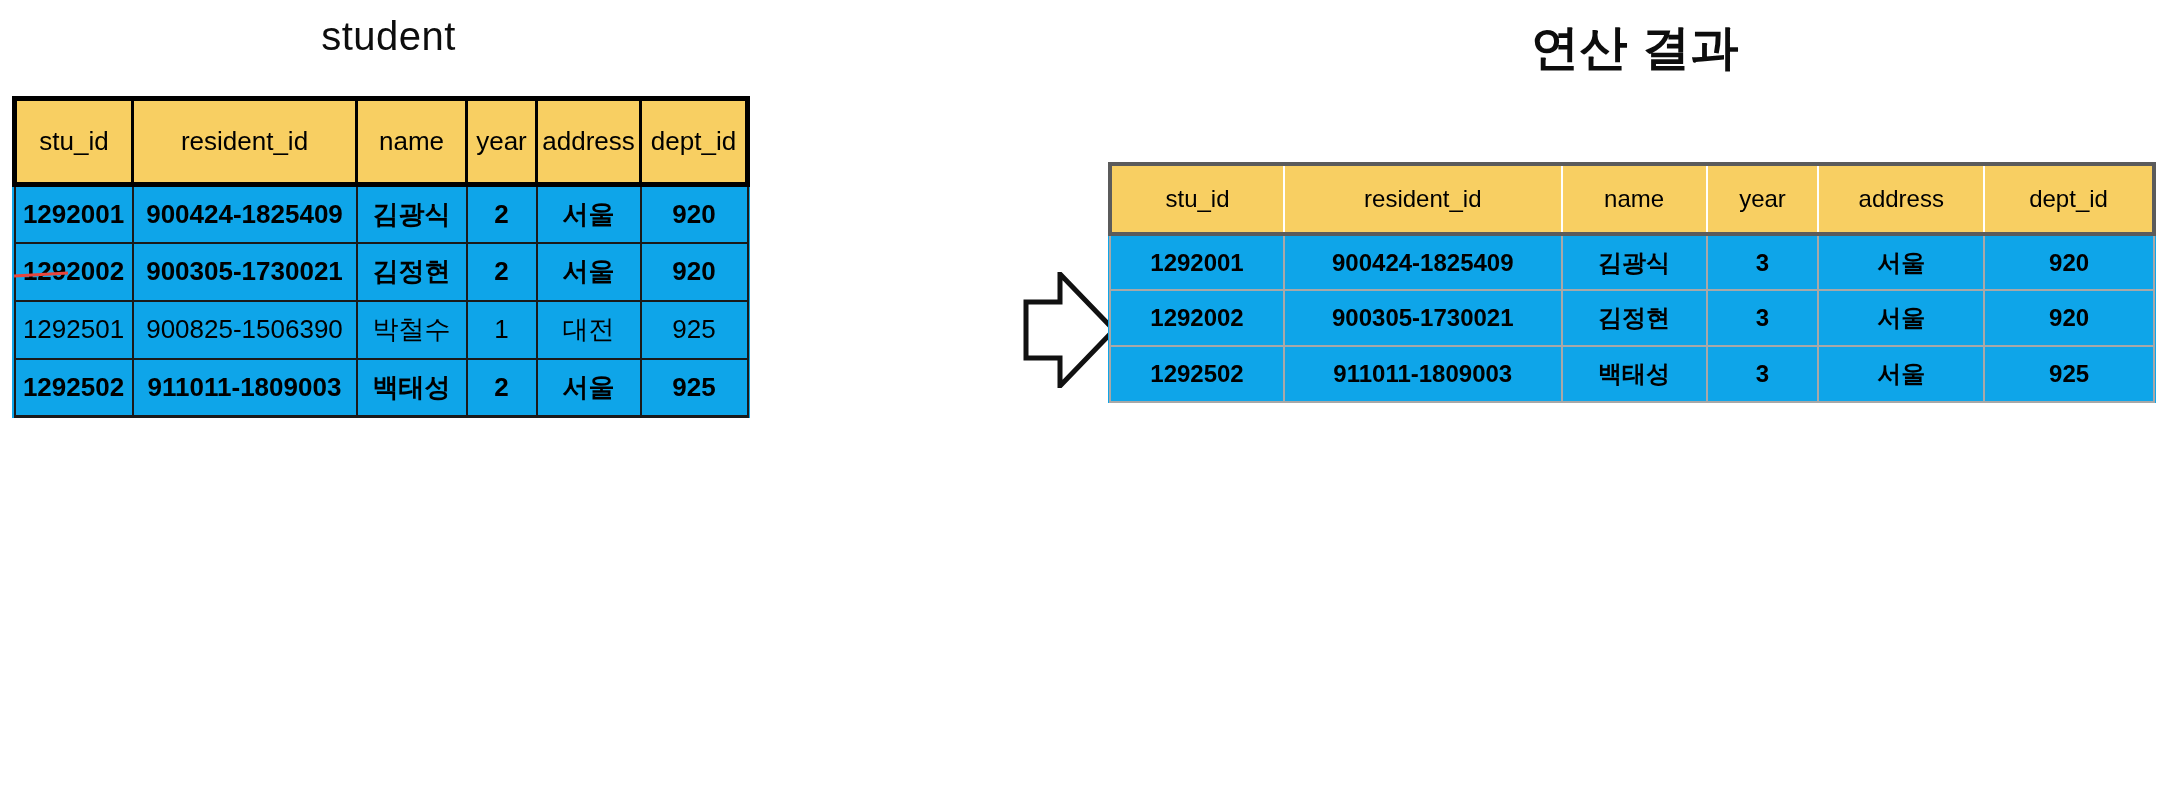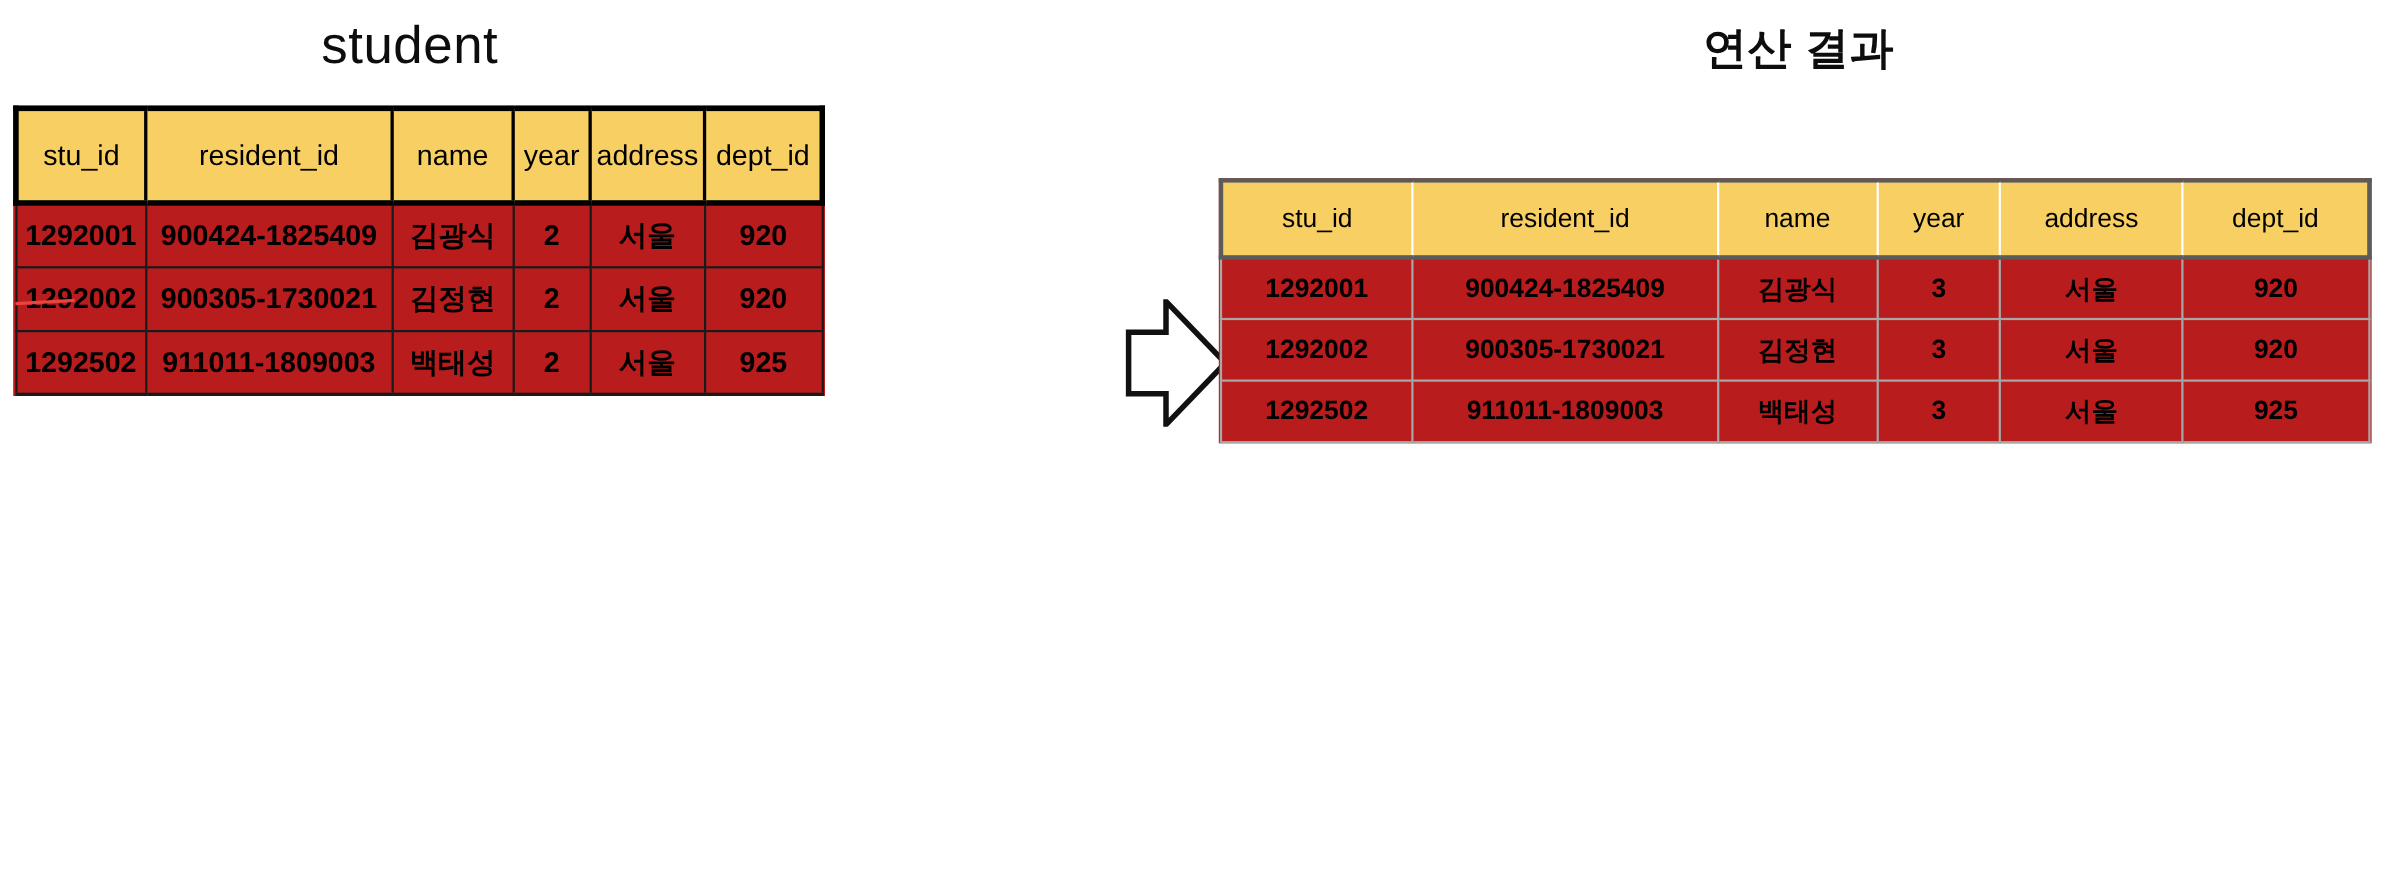--- a/index.html
+++ b/index.html
@@ -32,27 +32,28 @@
 
   
   #left-panel {
     left: 0px;
     top: 0px;
     width: 760px;
   }
   #left-title {
     width: 745px;
     margin-top: 14px;
-    font-size: 48px;
+    font-size: 40px;
+    margin-left: 16px;
   }
 
   table.rel {
     border-collapse: collapse;
     table-layout: fixed;
-    background: #b91c1c;
+    background: #0ea5e9;
   }
 
   
   #tbl-student {
     position: absolute;
     left: 12px;
     top: 96px;
     width: 733px;
   }
   #tbl-student col.c-stu     { width: 118px; }
@@ -121,21 +122,21 @@
 
   
   #right-panel {
     left: 1090px;
     top: 0px;
     width: 1090px;
   }
   #right-title {
     width: 1090px;
     margin-top: 16px;
-    font-size: 40px;
+    font-size: 48px;
     font-weight: 700;
   }
 
   #tbl-result {
     position: absolute;
     left: 1108px;
     top: 162px;
     width: 1048px;
   }
   #tbl-result col.c-stu  { width: 168px; }
@@ -212,20 +213,28 @@
       </tr>
       <tr>
         <td class="bold"><span class="struck">1292002</span></td>
         <td class="bold">900305-1730021</td>
         <td class="bold">김정현</td>
         <td class="bold">2</td>
         <td class="bold">서울</td>
         <td class="bold">920</td>
       </tr>
       <tr>
+        <td>1292501</td>
+        <td>900825-1506390</td>
+        <td>박철수</td>
+        <td>1</td>
+        <td>대전</td>
+        <td>925</td>
+      </tr>
+      <tr>
         <td class="bold">1292502</td>
         <td class="bold">911011-1809003</td>
         <td class="bold">백태성</td>
         <td class="bold">2</td>
         <td class="bold">서울</td>
         <td class="bold">925</td>
       </tr>
     </tbody>
 </table>
 

